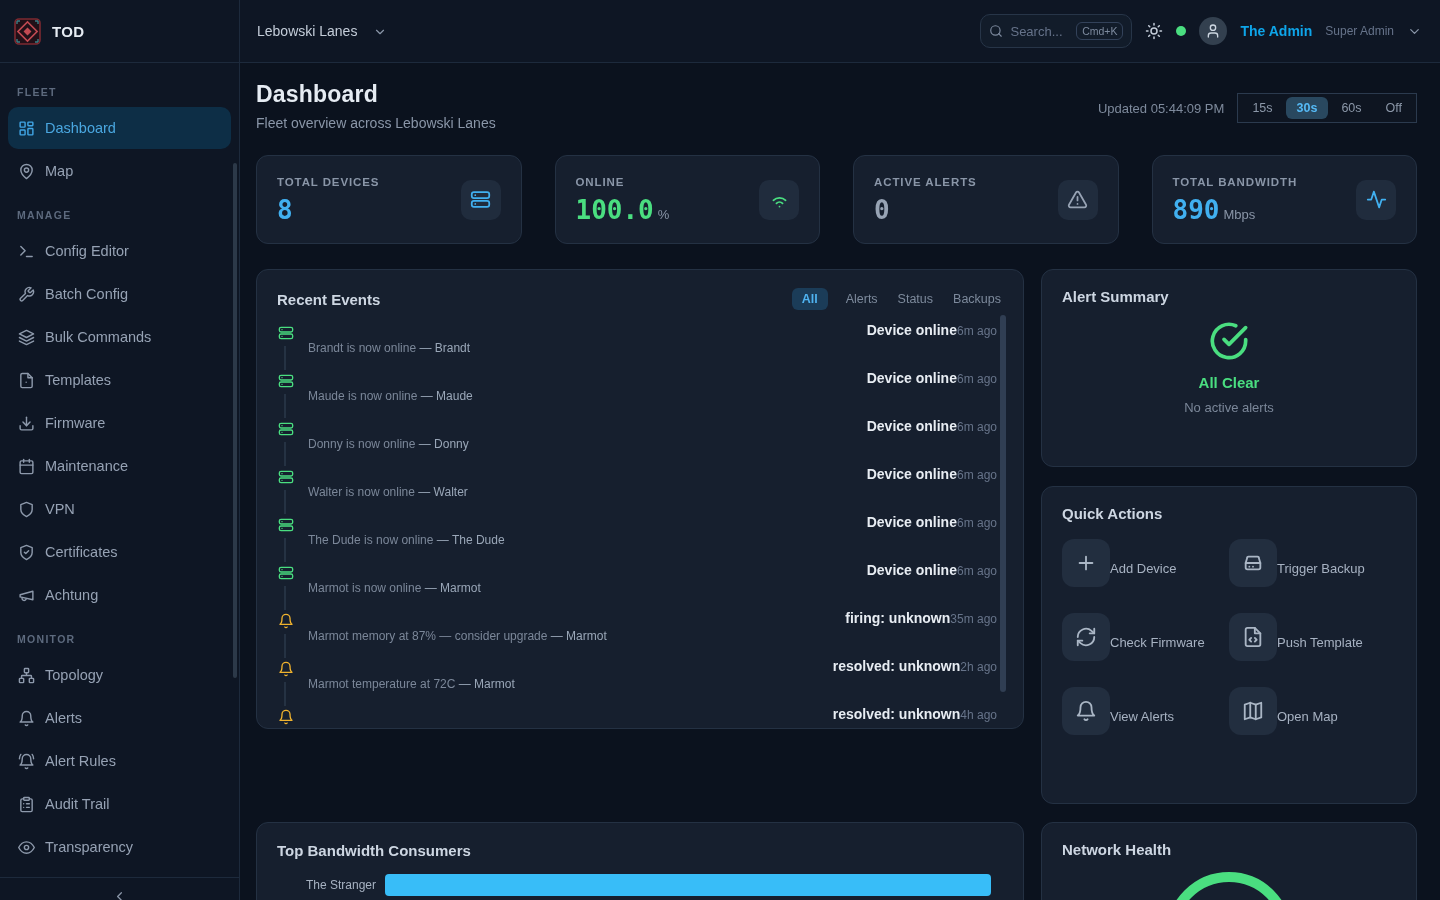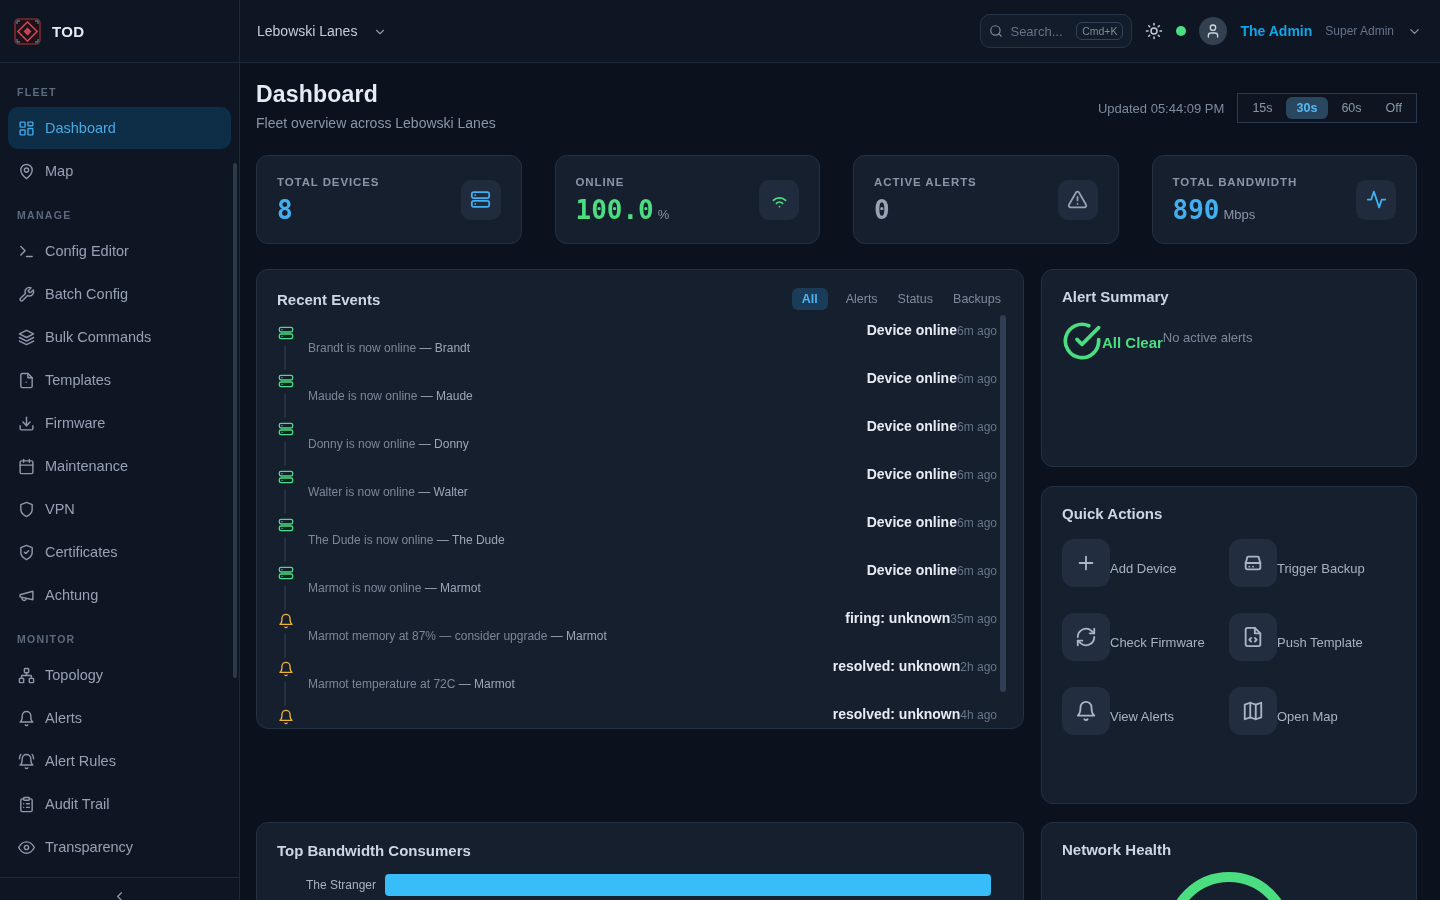--- a/index.html
+++ b/index.html
@@ -88,21 +88,21 @@
   .ev-body{flex:1;min-width:0}
   .ev-top{display:flex;justify-content:flex-end;align-items:baseline}
   .ev-title{font-size:14px;font-weight:600;color:#e8edf3}
   .ev-time{font-size:12px;color:#67748a}
   .ev-meta{font-size:12px;color:#7b8799;margin-top:3px}
   .ev-meta .dev{color:#9aa7b8}
   .ev-scroll{position:absolute;right:17px;top:45px;width:6px;height:377px;border-radius:3px;background:#303e53}
   
   .rstack{display:flex;flex-direction:column;gap:19px}
   .alertsum{height:198px;padding:18px 20px}
-  .as-center{display:flex;flex-direction:row;align-items:flex-start;margin-top:16px}
+  .as-center{display:flex;flex-direction:column;align-items:center;margin-top:16px}
   .as-status{color:var(--green);font-weight:700;font-size:15px;margin-top:13px}
   .as-sub{color:#7b8799;font-size:13px;margin-top:9px}
   .qa{height:318px;padding:18px 20px}
   .qa-grid{display:grid;grid-template-columns:1fr 1fr;row-gap:26px;margin-top:17px}
   .qa-item{display:flex;flex-direction:row;align-items:center;cursor:pointer}
   .qa-ic{width:48px;height:48px;border-radius:12px;background:#222e3f;display:flex;
          align-items:center;justify-content:center;color:#aab6c5}
   .qa-label{font-size:13px;color:#a7b2c2;margin-top:10px}
   
   .bw{height:290px;padding:19px 20px}

